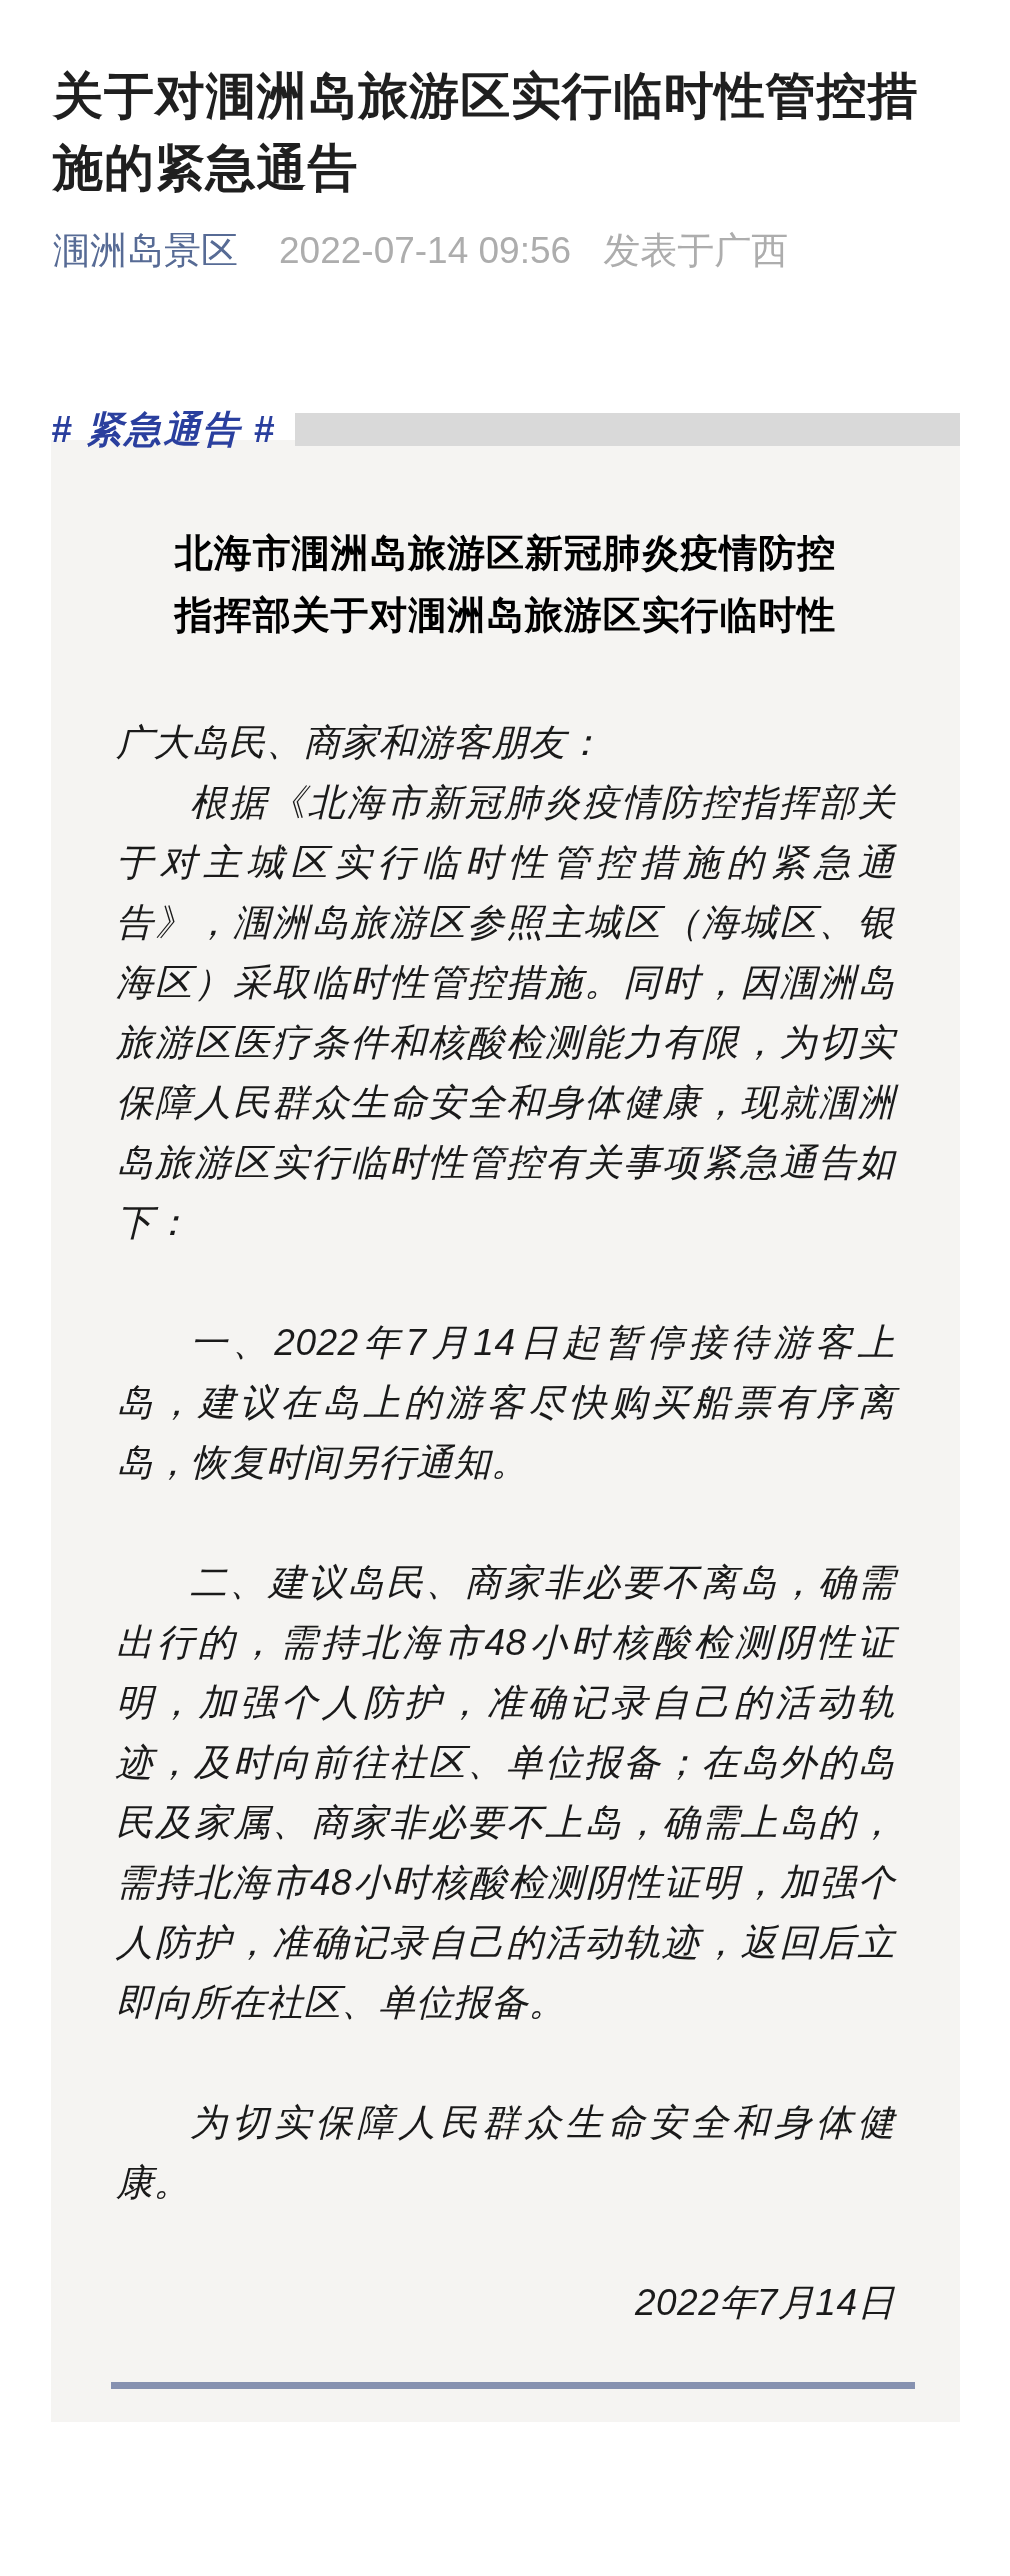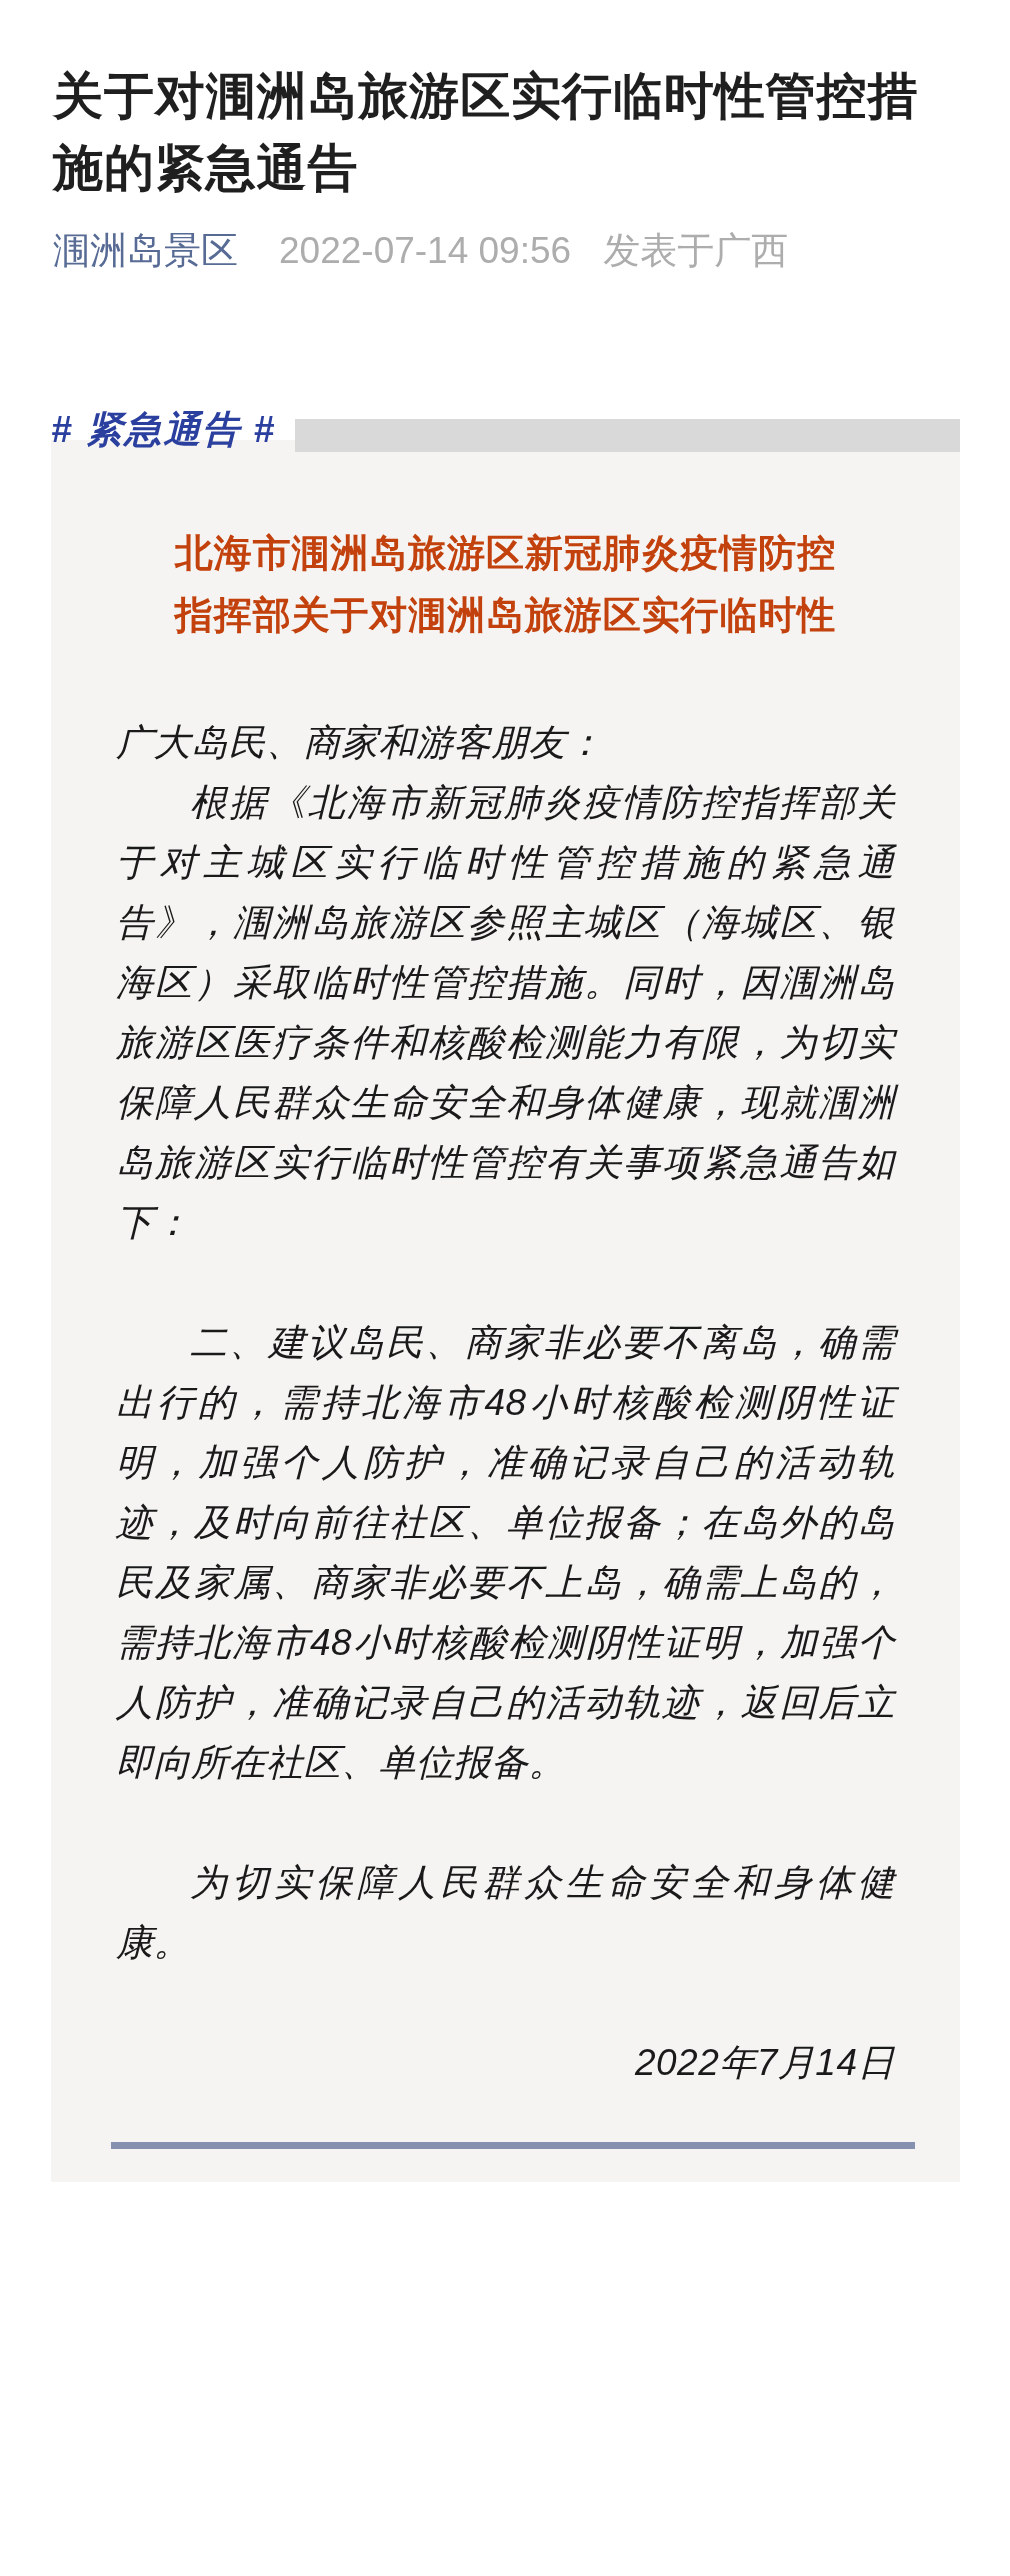--- a/index.html
+++ b/index.html
@@ -37,21 +37,21 @@
     color: #adadad;
     margin-right: 32px;
   }
   .meta-location {
     color: #adadad;
   }
 
   
   .tag-row {
     display: flex;
-    align-items: flex-end;
+    align-items: center;
     margin: 138px 51px 0 51px;
     position: relative;
     z-index: 2;
   }
   .tag-label {
     font-size: 37px;
     line-height: 45px;
     font-weight: 800;
     font-style: italic;
     color: #2a3f9e;
@@ -69,21 +69,21 @@
   .notice-card {
     margin: -12px 51px 0 51px;
     background: #f5f4f2;
     padding: 82px 65px 33px 65px;
   }
   .notice-heading {
     text-align: center;
     font-size: 38px;
     line-height: 62px;
     font-weight: 700;
-    color: #c2410c;
+    color: #000000;
     letter-spacing: 0.9px;
   }
   .notice-body {
     margin-top: 67px;
     font-size: 37px;
     line-height: 60px;
     color: #1a1a1a;
     text-align: justify;
     letter-spacing: 0.5px;
     font-style: italic;
@@ -118,20 +118,21 @@
 <div class="notice-card">
 
   <div class="notice-heading">
     <div>北海市涠洲岛旅游区新冠肺炎疫情防控</div>
     <div>指挥部关于对涠洲岛旅游区实行临时性</div>
   </div>
 
   <div class="notice-body">
     <p class="para">广大岛民、商家和游客朋友：</p>
     <p class="para indent">根据《北海市新冠肺炎疫情防控指挥部关于对主城区实行临时性管控措施的紧急通告》，涠洲岛旅游区参照主城区（海城区、银海区）采取临时性管控措施。同时，因涠洲岛旅游区医疗条件和核酸检测能力有限，为切实保障人民群众生命安全和身体健康，现就涠洲岛旅游区实行临时性管控有关事项紧急通告如下：</p>
+    <p class="para indent gap">一、2022年7月14日起暂停接待游客上岛，建议在岛上的游客尽快购买船票有序离岛，恢复时间另行通知。</p>
     <p class="para indent gap">二、建议岛民、商家非必要不离岛，确需出行的，需持北海市48小时核酸检测阴性证明，加强个人防护，准确记录自己的活动轨迹，及时向前往社区、单位报备；在岛外的岛民及家属、商家非必要不上岛，确需上岛的，需持北海市48小时核酸检测阴性证明，加强个人防护，准确记录自己的活动轨迹，返回后立即向所在社区、单位报备。</p>
     <p class="para indent gap">为切实保障人民群众生命安全和身体健康。</p>
 
     <div class="sig-block">
       <p class="sig-line">2022年7月14日</p>
     </div>
   </div>
 
   <div class="bottom-divider"></div>
 </div>

